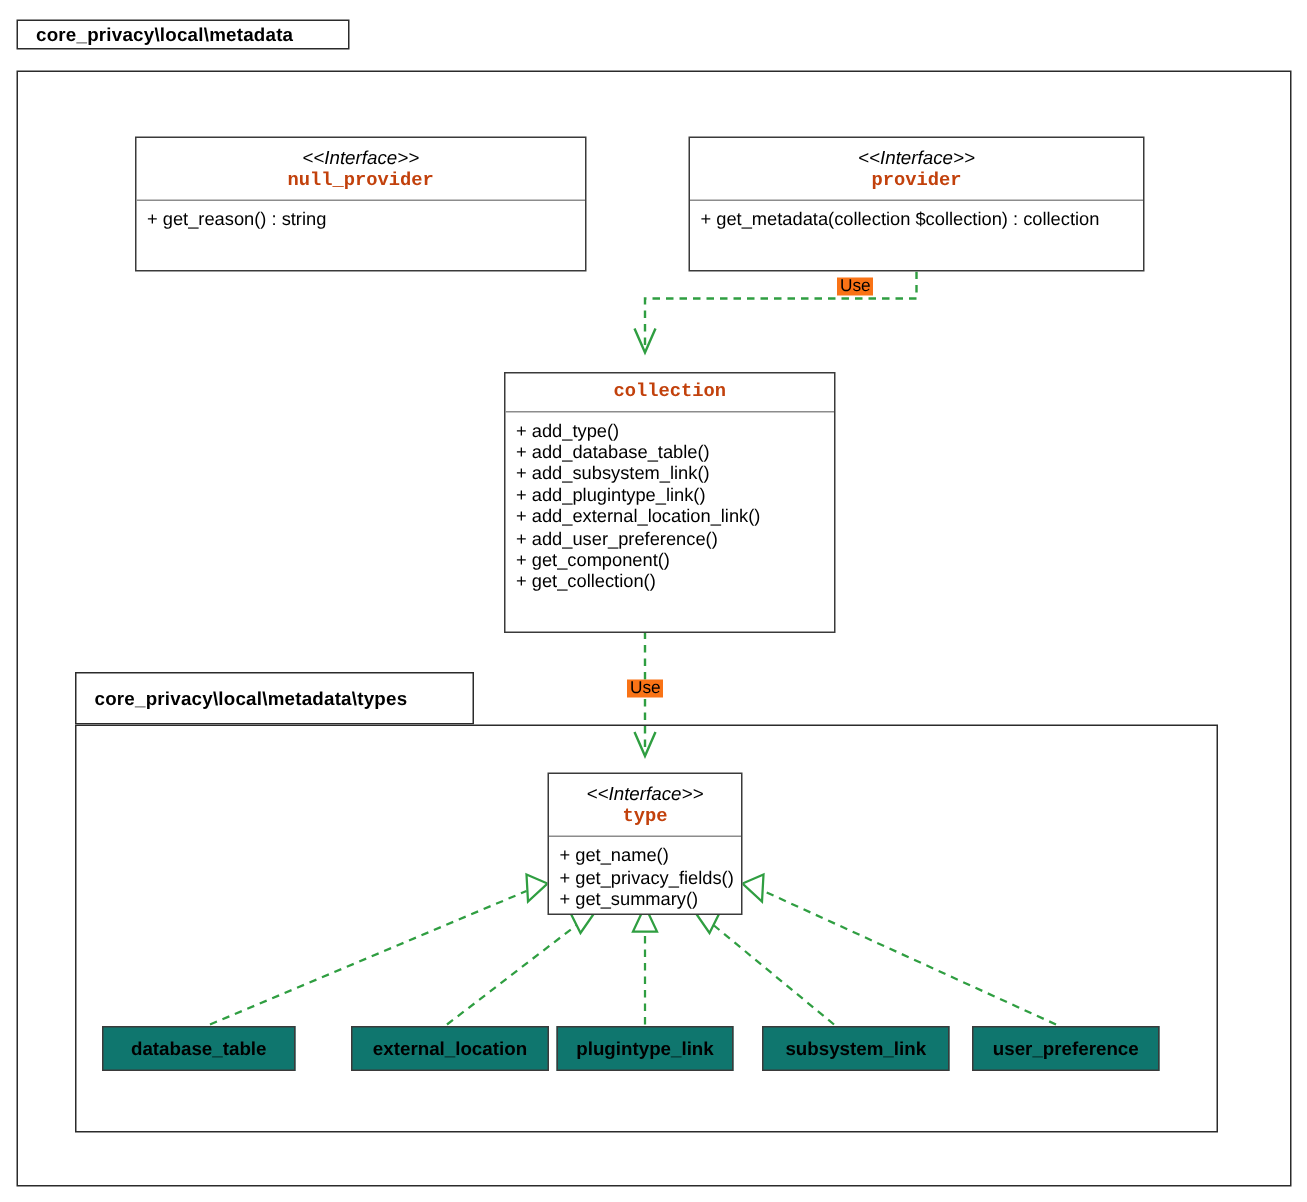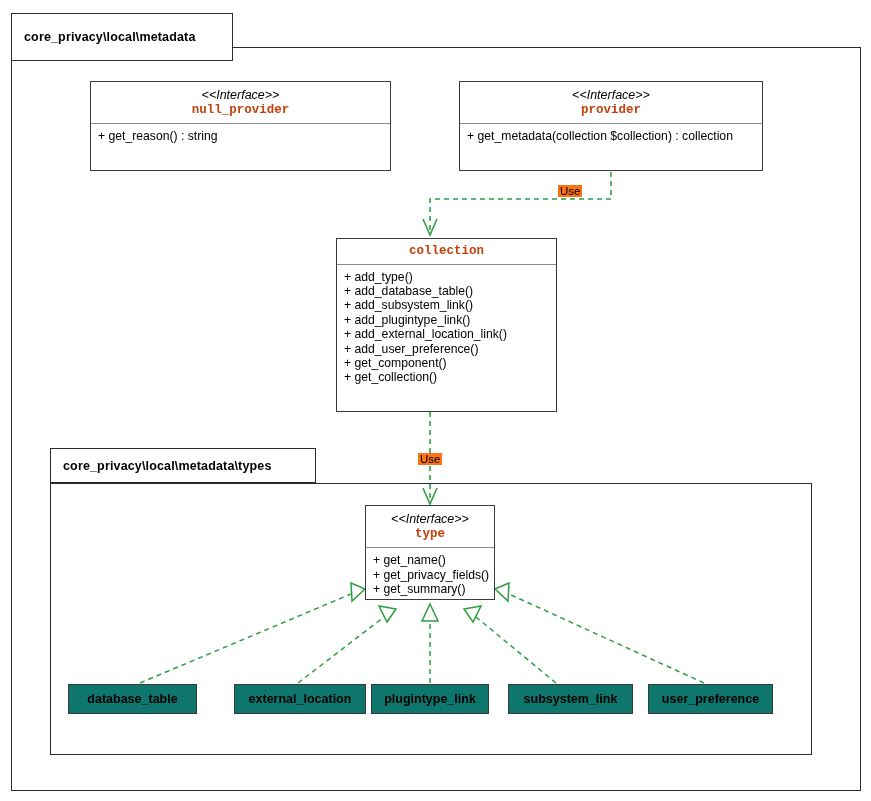--- a/index.html
+++ b/index.html
@@ -53,20 +53,21 @@
     white-space: nowrap;
   }
 
   
   .class-box {
     position: absolute;
     border: 1.3px solid #3a3a3a;
     background: #ffffff;
     box-sizing: border-box;
     z-index: 2;
+    margin-top: 10px;
   }
   .class-header {
     padding: 6px 4px 6px 4px;
     text-align: center;
     line-height: 1.17;
   }
   .stereotype {
     display: block;
     font-style: italic;
     font-size: 12.5px;
@@ -159,21 +160,21 @@
       <path d="M 481,606 L 464,609 L 473,622 Z" fill="#ffffff" stroke="#2f9e41" stroke-width="1.5" stroke-linejoin="miter"></path>
     </g>
 
     <g>
       <path d="M 704,683 L 509,594" fill="none" stroke="#2f9e41" stroke-width="1.5" stroke-dasharray="5,4"></path>
       <path d="M 509,583 L 495,589 L 508,601 Z" fill="#ffffff" stroke="#2f9e41" stroke-width="1.5" stroke-linejoin="miter"></path>
     </g>
   </svg>
 
   <div class="pkg-frame" style="left:11px; top:47px; width:850px; height:744px;"></div>
-  <div class="pkg-tab" style="left:11px; top:13px; width:222px; height:48px;">
+  <div class="pkg-tab" style="left:11px; top:13px; width:222px; height:20px;">
     <span class="pkg-tab-label">core_privacy\local\metadata</span>
   </div>
 
   <div class="pkg-frame" style="left:50px; top:483px; width:762px; height:272px;"></div>
   <div class="pkg-tab" style="left:50px; top:448px; width:266px; height:35px;">
     <span class="pkg-tab-label">core_privacy\local\metadata\types</span>
   </div>
 
   <div class="class-box" style="left:90px; top:81px; width:301px; height:90px;">
     <div class="class-header">

